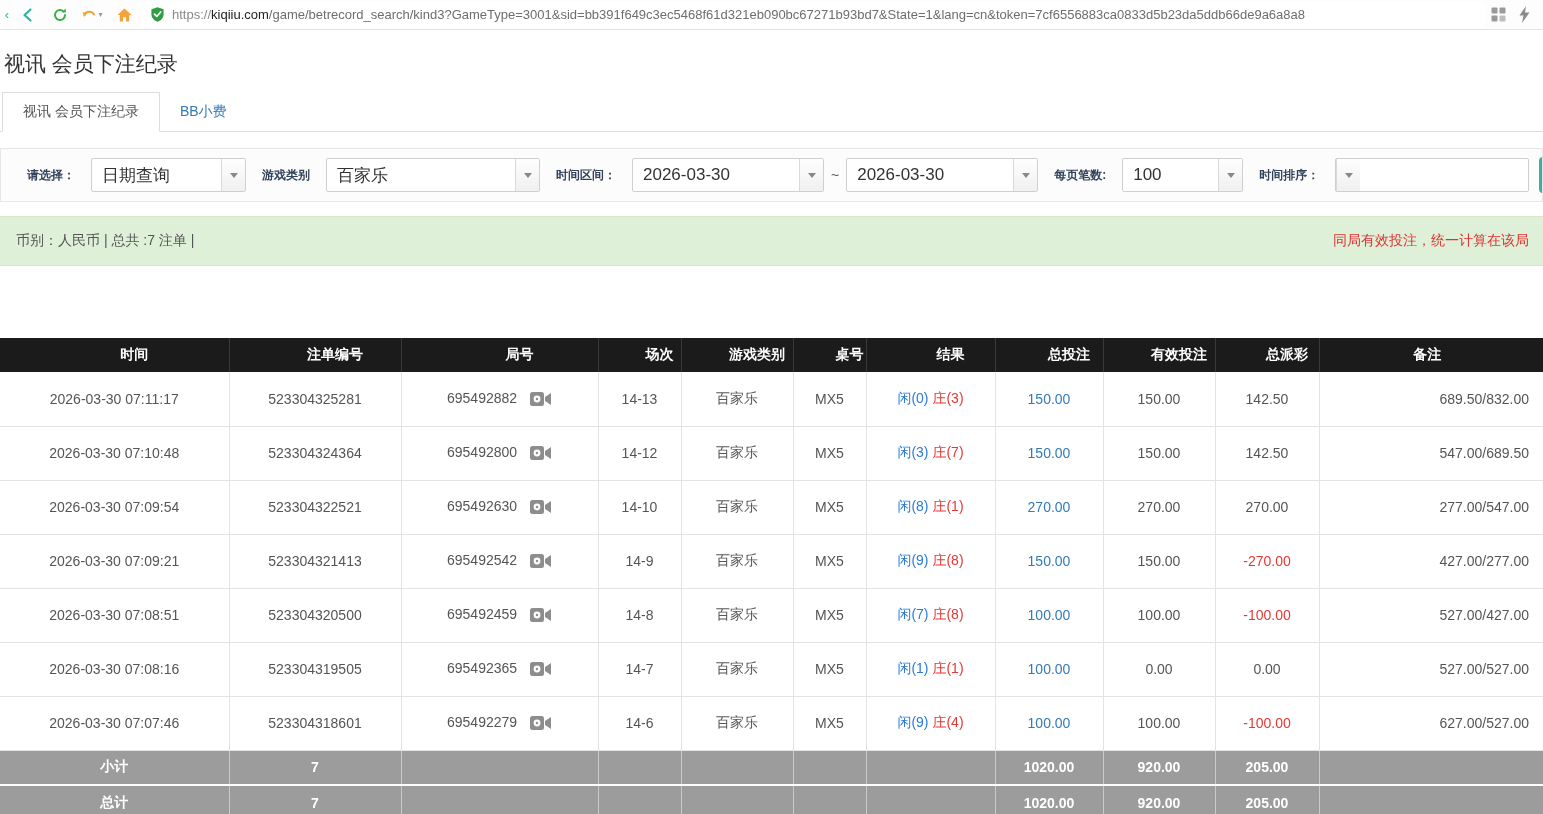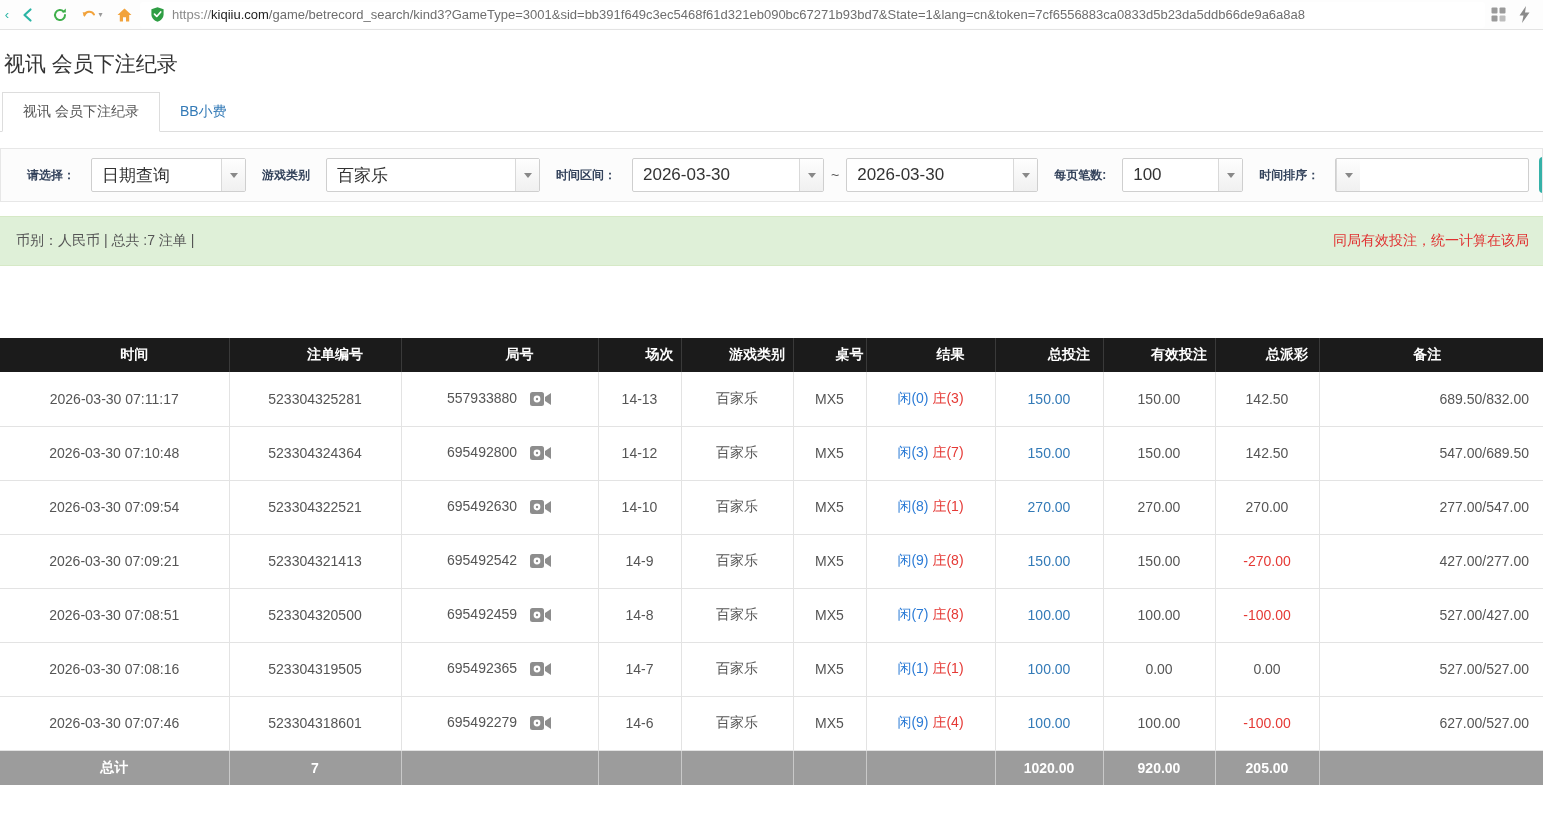--- a/index.html
+++ b/index.html
@@ -194,21 +194,21 @@
         <th data-name="column-header">总投注</th>
         <th data-name="column-header">有效投注</th>
         <th data-name="column-header">总派彩</th>
         <th data-name="column-header" class="note-h">备注</th>
       </tr>
     </thead>
   <tbody data-name="table-body">
       <tr data-name="table-row">
         <td data-name="time-cell">2026-03-30 07:11:17</td>
         <td data-name="bet-id-cell">523304325281</td>
-        <td data-name="round-cell"><span data-name="round-id">557933880</span>
+        <td data-name="round-cell"><span data-name="round-id">695492882</span>
   <span class="replay-btn" data-name="video-replay-icon">
             <svg width="22" height="18" viewBox="0 0 22 18">
               <rect x="0" y="2" width="14" height="14" rx="2.5" fill="#8d8d8d"></rect>
               <path d="M15 7 L21 3 V15 L15 11 Z" fill="#8d8d8d"></path>
               <circle cx="7" cy="9" r="3.4" fill="#ffffff"></circle>
               <circle cx="7" cy="9" r="1.2" fill="#8d8d8d"></circle>
             </svg>
           </span>
 </td>
         <td data-name="session-cell">14-13</td>
@@ -347,20 +347,33 @@
         <td data-name="game-type-cell">百家乐</td>
         <td data-name="table-no-cell">MX5</td>
         <td data-name="result-cell"><span class="player" data-name="player-result">闲(9)</span> <span class="banker" data-name="banker-result">庄(4)</span></td>
         <td data-name="total-bet-cell" class="link">100.00</td>
         <td data-name="valid-bet-cell">100.00</td>
         <td data-name="payout-cell" class="neg">-100.00</td>
         <td data-name="note-cell" class="note">627.00/527.00</td>
       </tr>
     </tbody>
   <tfoot data-name="table-footer">
+      <tr data-name="subtotal-row">
+        <td data-name="footer-cell">小计</td>
+        <td data-name="footer-cell">7</td>
+        <td data-name="footer-cell"></td>
+        <td data-name="footer-cell"></td>
+        <td data-name="footer-cell"></td>
+        <td data-name="footer-cell"></td>
+        <td data-name="footer-cell"></td>
+        <td data-name="footer-cell">1020.00</td>
+        <td data-name="footer-cell">920.00</td>
+        <td data-name="footer-cell">205.00</td>
+        <td data-name="footer-cell"></td>
+      </tr>
       <tr data-name="total-row">
         <td data-name="footer-cell">总计</td>
         <td data-name="footer-cell">7</td>
         <td data-name="footer-cell"></td>
         <td data-name="footer-cell"></td>
         <td data-name="footer-cell"></td>
         <td data-name="footer-cell"></td>
         <td data-name="footer-cell"></td>
         <td data-name="footer-cell">1020.00</td>
         <td data-name="footer-cell">920.00</td>

